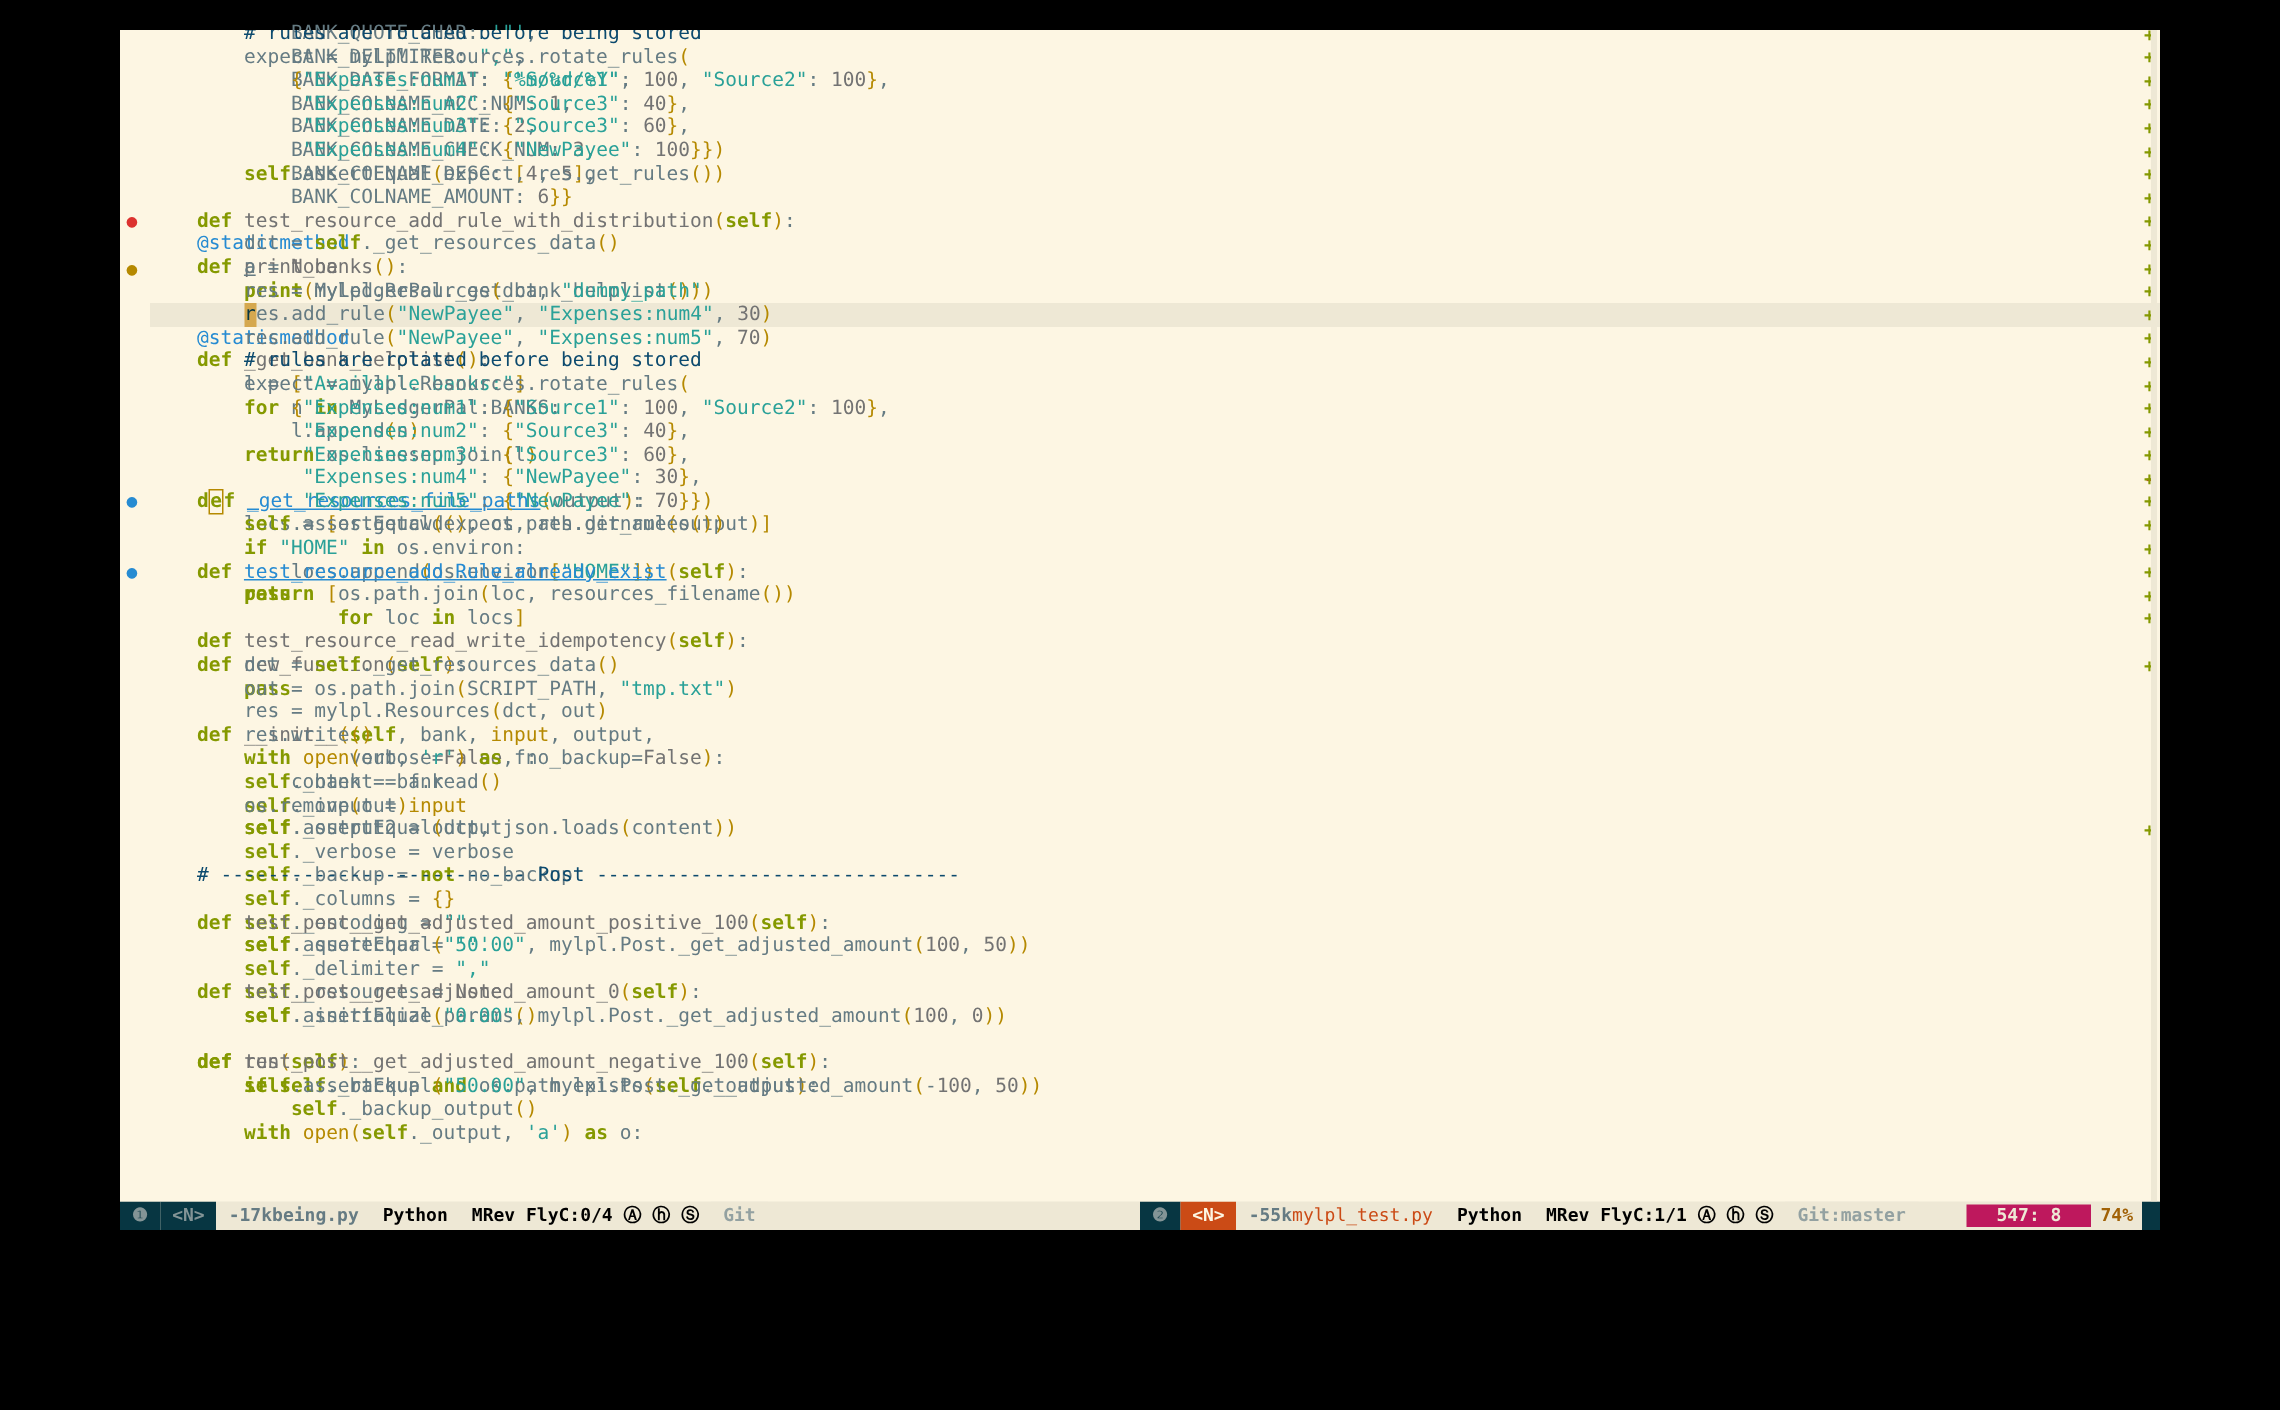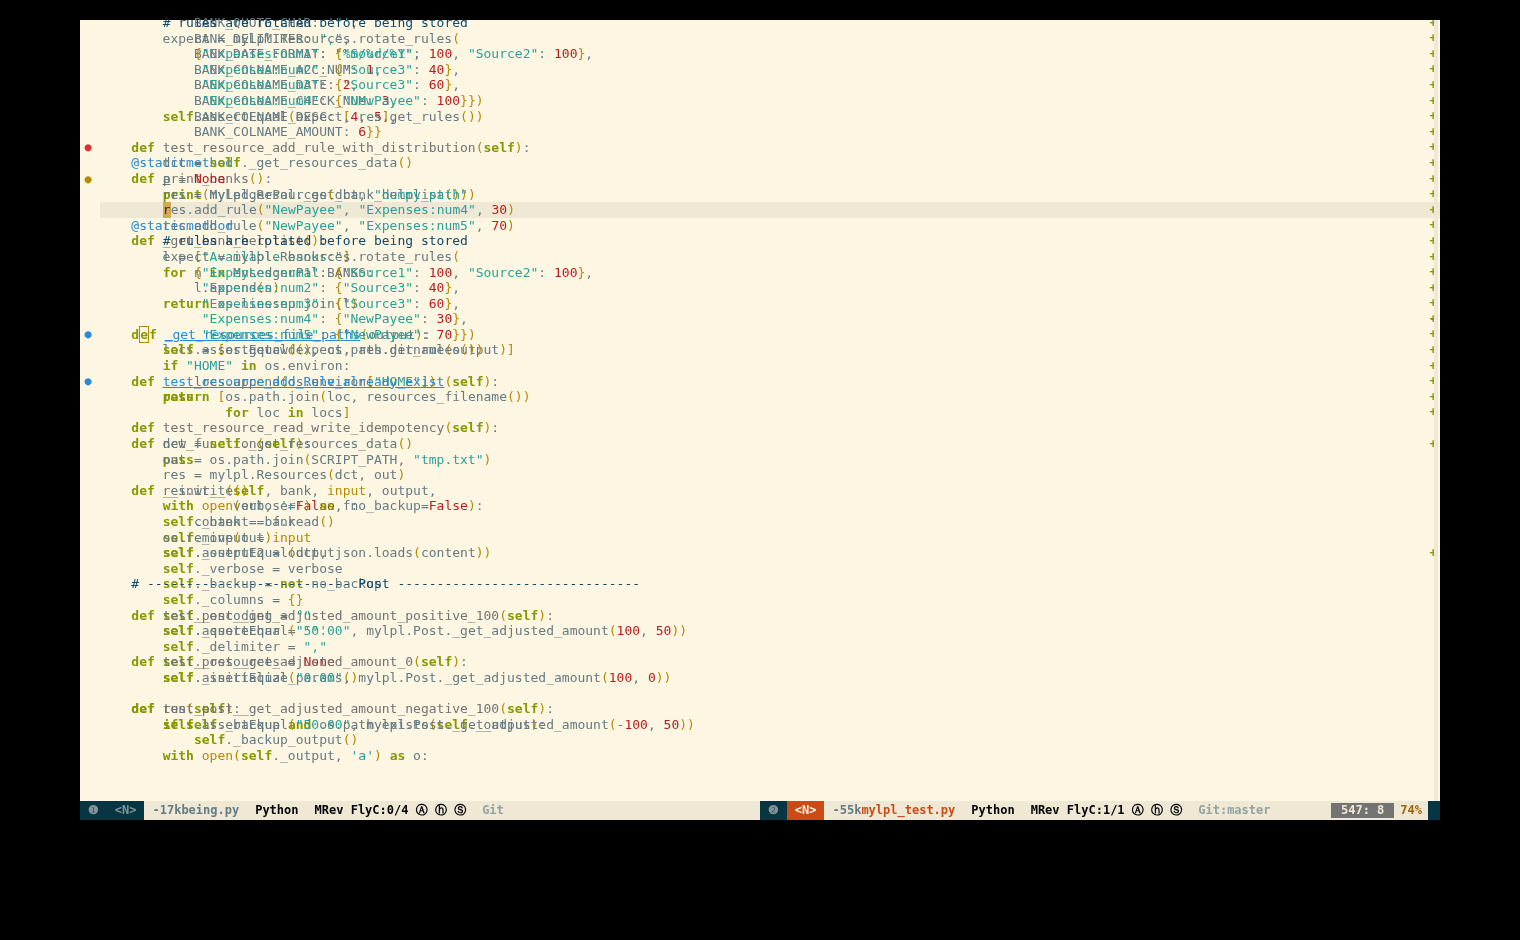--- a/index.html
+++ b/index.html
@@ -13,36 +13,36 @@
 .gut .g{height:15.6px;display:flex;align-items:center;justify-content:center;font-size:12px}
 .dif{position:absolute;right:0;top:-5px;width:14px;text-align:center}
 .dif .d{height:15.6px;display:flex;align-items:center;justify-content:center;font-size:12px;font-weight:bold}
 .hl{background:#eee8d5}
 .cur{background:#d5a84f;color:#073642;display:inline-block;width:8px;text-align:center}
 .kw{color:#859900;font-weight:bold}
 .bi{color:#b58900}
 .fn{color:#268bd2;text-decoration:underline}
 .fn2{color:#737373}
 .s{color:#2aa198}
-.n{color:#b91c1c}
+.n{color:#737373}
 .c{color:#0c4a6e;}
 .txt{color:#657b83}
 .dec{color:#268bd2}
 .modeline{height:19px;display:flex;font-size:12px;font-weight:bold}
 .ml{flex:1;display:flex;align-items:center;background:#eee8d5;color:#93a1a1;overflow:hidden}
 .ml.active{background:#eee8d5}
 .seg{padding:0 8px;white-space:nowrap;display:flex;align-items:center;height:100%}
 .seg.dark{background:#073642;color:#839496}
 .seg.orange{background:#cb4b16;color:#fdf6e3}
 .seg.lgrey{color:#657b83}
 .seg.py{color:#000000}
 .seg.git{background:#eee8d5;color:#93a1a1}
 .seg.git.a{color:#859900}
 .spacer{flex:1}
-.pos{background:#737373;color:#eee8d5;padding:0 10px}
+.pos{background:#be185d;color:#eee8d5;padding:0 20px}
 .pct{color:#a16207;padding:0 6px}
 .minimap{position:absolute;right:2px;top:0;bottom:0;width:4px;background:#eee8d5}
 .und{text-decoration:underline}
 </style>
 </head>
 <body>
 
 <div class="frame">
 <div class="split">
 
@@ -327,21 +327,21 @@
 <span class="seg dark">&lt;N&gt;</span>
 <span class="seg lgrey">- <span>17k</span> <span style="font-weight:bold;color:#657b83">being.py</span></span>
 <span class="seg py">Python</span>
 <span class="seg py">MRev FlyC:0/4 Ⓐ ⓗ Ⓢ</span>
 <span class="seg git">Git</span>
 <span class="spacer"></span>
 </div>
 <div class="ml active">
 <span class="seg dark">❷</span>
 <span class="seg orange">&lt;N&gt;</span>
-<span class="seg lgrey">- <span>55k</span> <span style="font-weight:bold;color:#cb4b16">mylpl_test.py</span></span>
+<span class="seg lgrey">- <span>55k</span> <span style="font-weight:normal;color:#cb4b16">mylpl_test.py</span></span>
 <span class="seg py">Python</span>
 <span class="seg py">MRev FlyC:1/1 Ⓐ ⓗ Ⓢ</span>
 <span class="seg git a" style="color:#93a1a1">Git:master</span>
 <span class="spacer"></span>
 <span class="pos">547: 8</span>
 <span class="pct">74%</span>
 <span style="width:12px;background:#073642;display:inline-block;height:100%"></span>
 </div>
 </div>
 </div>

